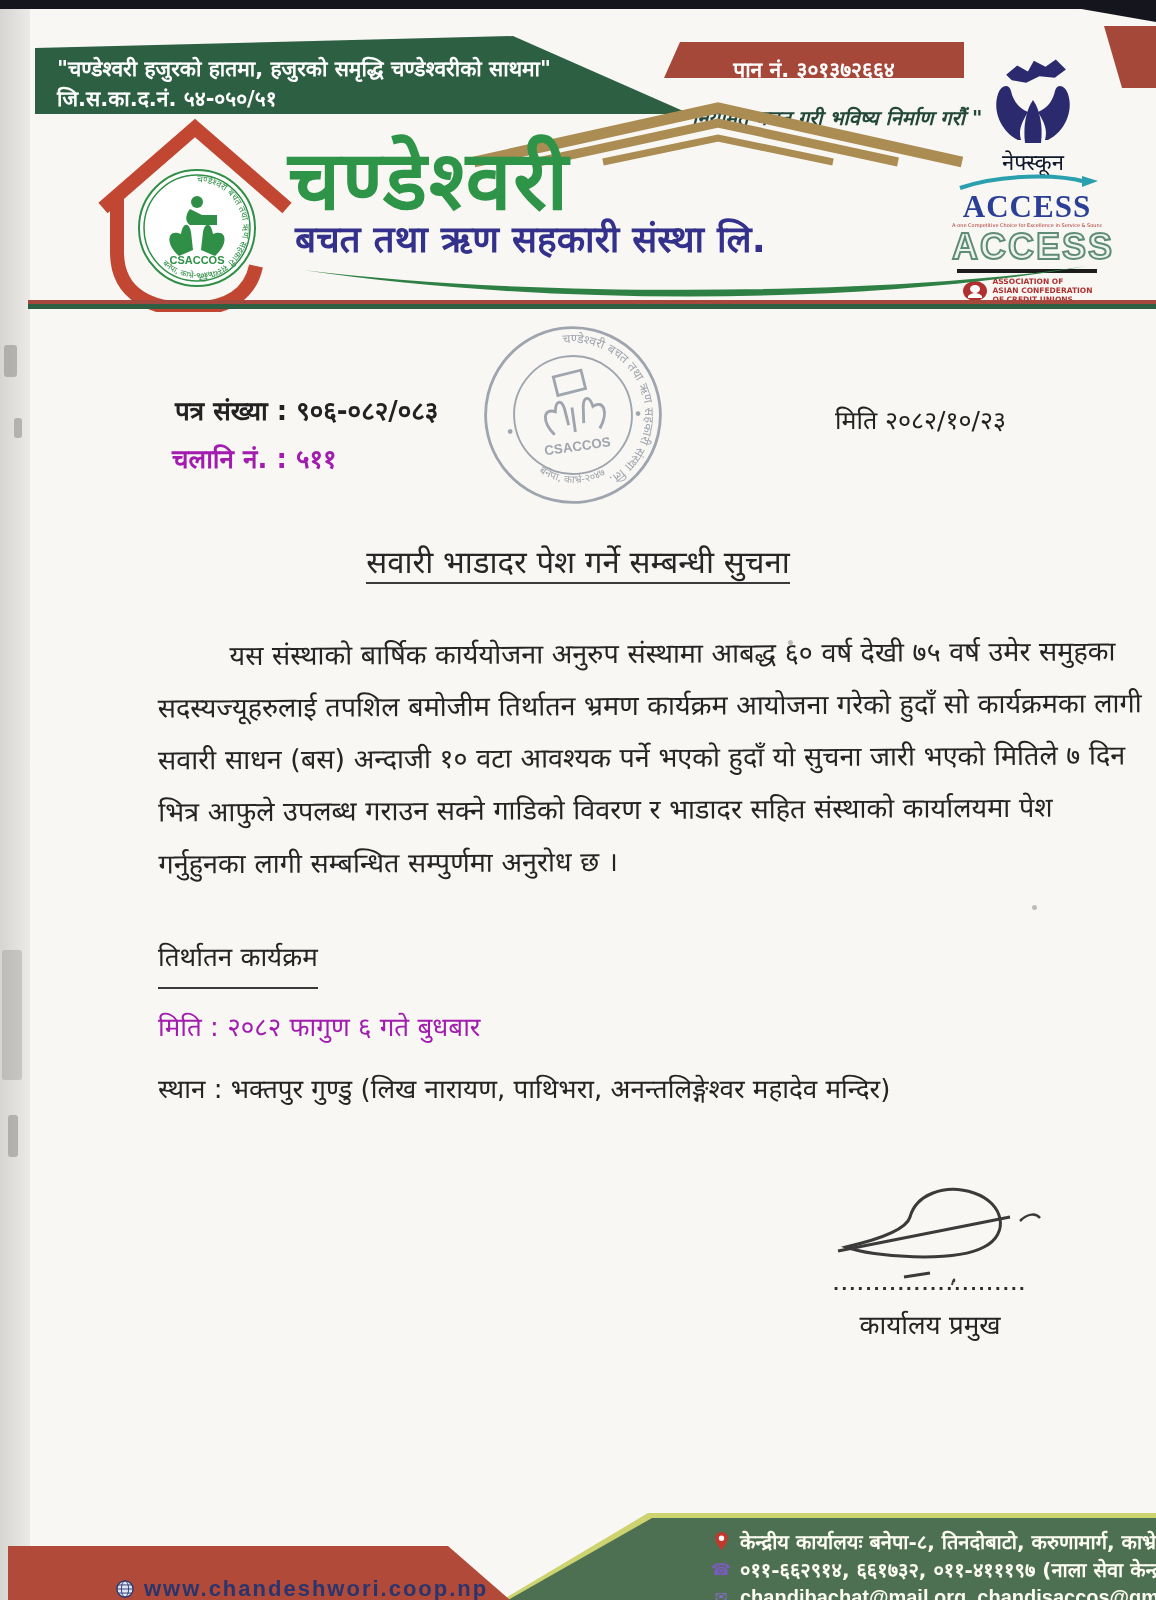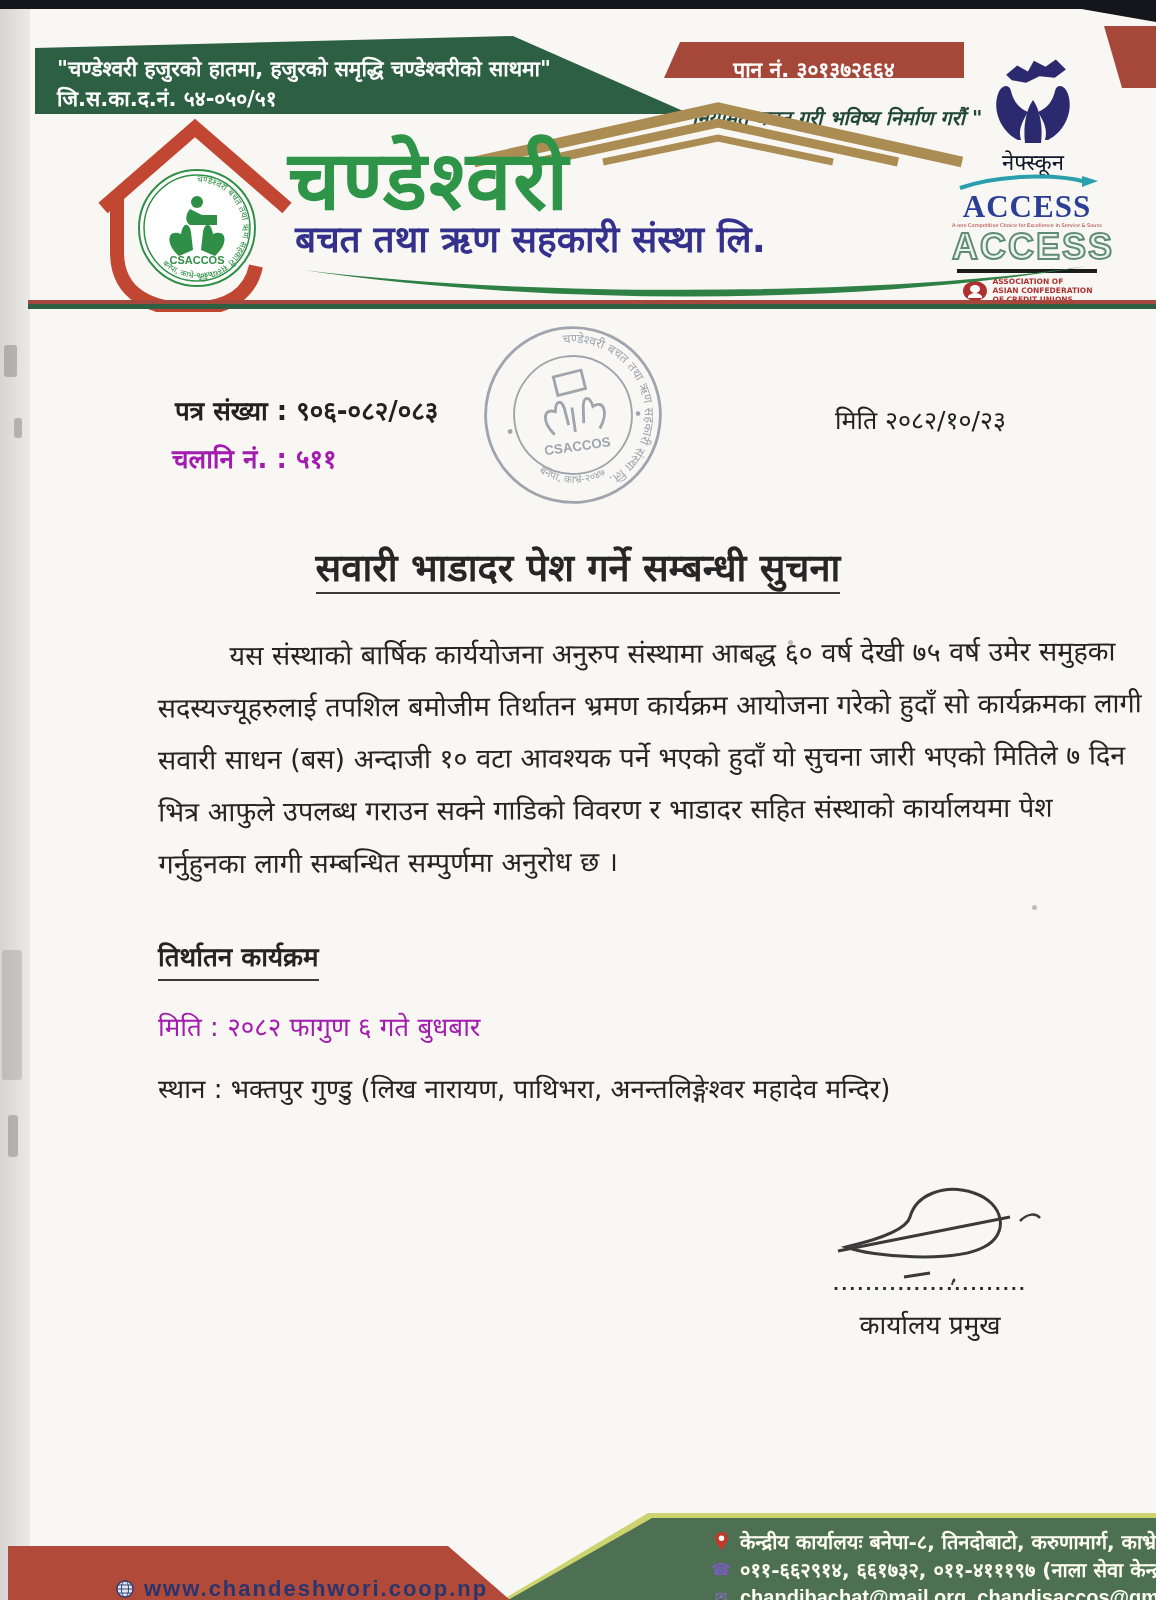--- a/index.html
+++ b/index.html
@@ -152,33 +152,33 @@
     </text>
     <circle cx="32" cy="108" r="2.5" fill="#7e8694"></circle>
     <circle cx="168" cy="108" r="2.5" fill="#7e8694"></circle>
   </svg>
 
   <div class="abs dev nowrap" style="left:175px;top:392px;font-size:26px;font-weight:bold;color:#222;">पत्र संख्या : ९०६-०८२/०८३</div>
   <div class="abs dev nowrap" style="left:172px;top:440px;font-size:26px;font-weight:bold;color:#a21caf;">चलानि नं. : ५११</div>
   <div class="abs dev nowrap" style="left:835px;top:402px;font-size:25px;color:#222;">मिति २०८२/१०/२३</div>
 
   <div class="abs ctr" style="left:0;top:540px;width:1156px;">
-    <span class="dev underline2 nowrap" style="font-size:38px;font-weight:bold;color:#262626;">सवारी भाडादर पेश गर्ने सम्बन्धी सुचना</span>
+    <span class="dev underline2 nowrap" style="font-size:31px;font-weight:normal;color:#262626;">सवारी भाडादर पेश गर्ने सम्बन्धी सुचना</span>
   </div>
 
   <div class="abs" style="left:158px;top:628px;width:930px;transform:rotate(-0.3deg);">
     <div class="dev nowrap" style="font-size:27px;line-height:52px;text-indent:72px;color:#242424;">यस संस्थाको बार्षिक कार्ययोजना अनुरुप संस्थामा आबद्ध ६० वर्ष देखी ७५ वर्ष उमेर समुहका</div>
     <div class="dev nowrap" style="font-size:27px;line-height:52px;color:#242424;">सदस्यज्यूहरुलाई तपशिल बमोजीम तिर्थातन भ्रमण कार्यक्रम आयोजना गरेको हुदाँ सो कार्यक्रमका लागी</div>
     <div class="dev nowrap" style="font-size:27px;line-height:52px;color:#242424;">सवारी साधन (बस) अन्दाजी १० वटा आवश्यक पर्ने भएको हुदाँ यो सुचना जारी भएको मितिले ७ दिन</div>
     <div class="dev nowrap" style="font-size:27px;line-height:52px;color:#242424;">भित्र आफुले उपलब्ध गराउन सक्ने गाडिको विवरण र भाडादर सहित संस्थाको कार्यालयमा पेश</div>
     <div class="dev nowrap" style="font-size:27px;line-height:52px;color:#242424;">गर्नुहुनका लागी सम्बन्धित सम्पुर्णमा अनुरोध छ ।</div>
   </div>
 
   <div class="abs" style="left:158px;top:938px;width:930px;">
-    <span class="dev nowrap" style="font-size:26px;font-weight:bold;color:#242424;border-bottom:2px solid #3a3a3a;padding-bottom:7px;">तिर्थातन कार्यक्रम</span>
+    <span class="dev nowrap" style="font-size:26px;font-weight:normal;color:#242424;border-bottom:2px solid #3a3a3a;padding-bottom:15px;">तिर्थातन कार्यक्रम</span>
     <div class="dev nowrap" style="font-size:26px;color:#a21caf;margin-top:34px;">मिति : २०८२ फागुण ६ गते बुधबार</div>
     <div class="dev nowrap" style="font-size:26px;color:#242424;margin-top:26px;">स्थान : भक्तपुर गुण्डु (लिख नारायण, पाथिभरा, अनन्तलिङ्गेश्वर महादेव मन्दिर)</div>
   </div>
 
   <svg class="abs" style="left:832px;top:1165px;" width="210" height="130" viewBox="0 0 210 130">
     <path d="M14,82 C40,92 122,98 152,82 C178,69 172,38 142,28 C112,18 84,30 78,52 C74,66 40,76 14,82 Z" fill="none" stroke="#3a3a3a" stroke-width="3"></path>
     <path d="M6,86 L178,52" stroke="#3a3a3a" stroke-width="3" fill="none"></path>
     <path d="M188,56 C196,48 204,48 208,53" stroke="#3a3a3a" stroke-width="2.5" fill="none"></path>
     <path d="M72,112 L98,108" stroke="#3a3a3a" stroke-width="3"></path>
     <path d="M120,120 C121,115 123,112 122,117" stroke="#3a3a3a" stroke-width="2" fill="none"></path>

